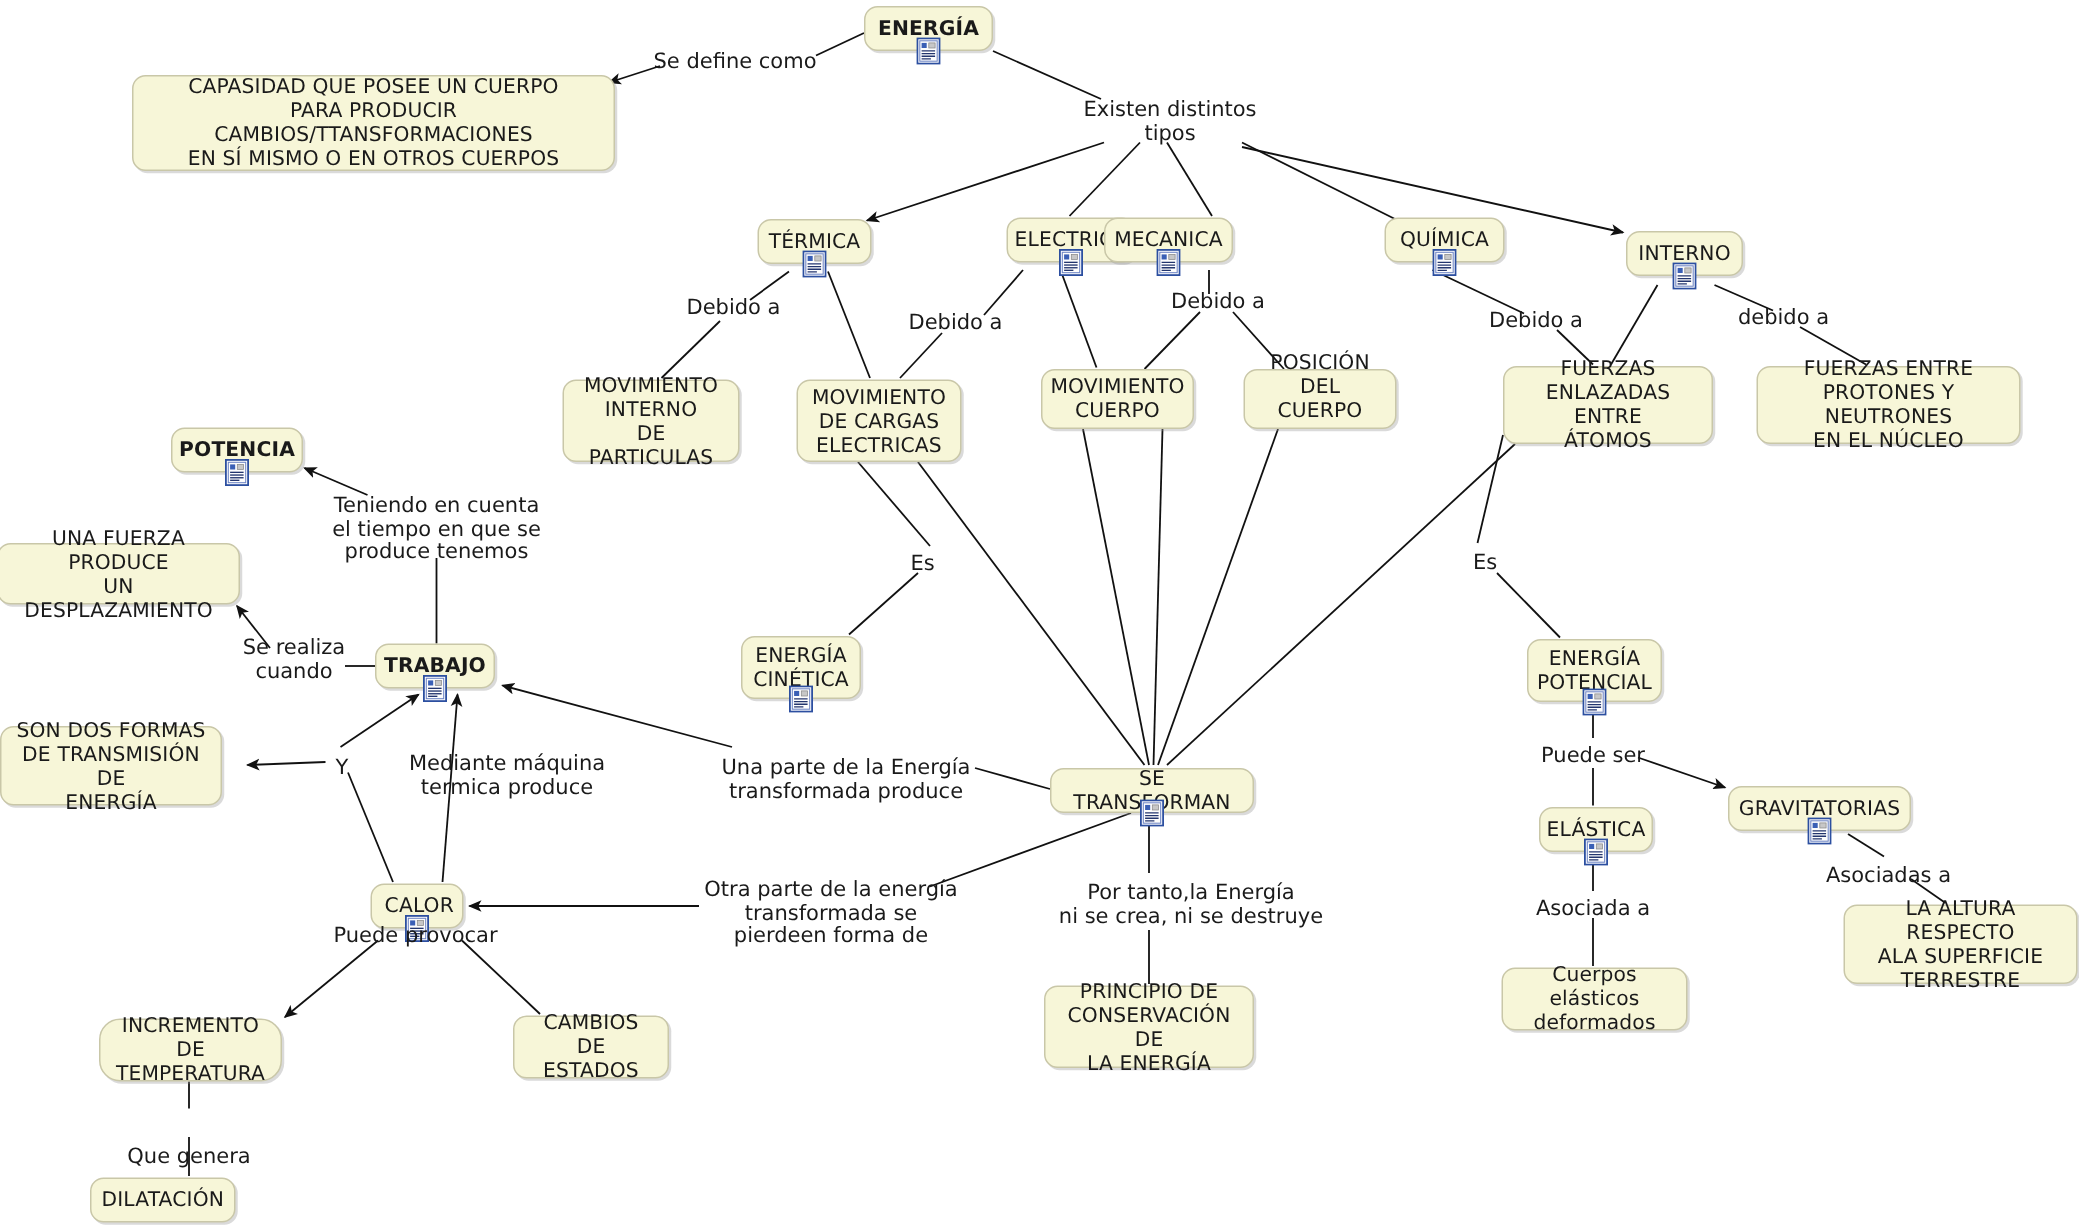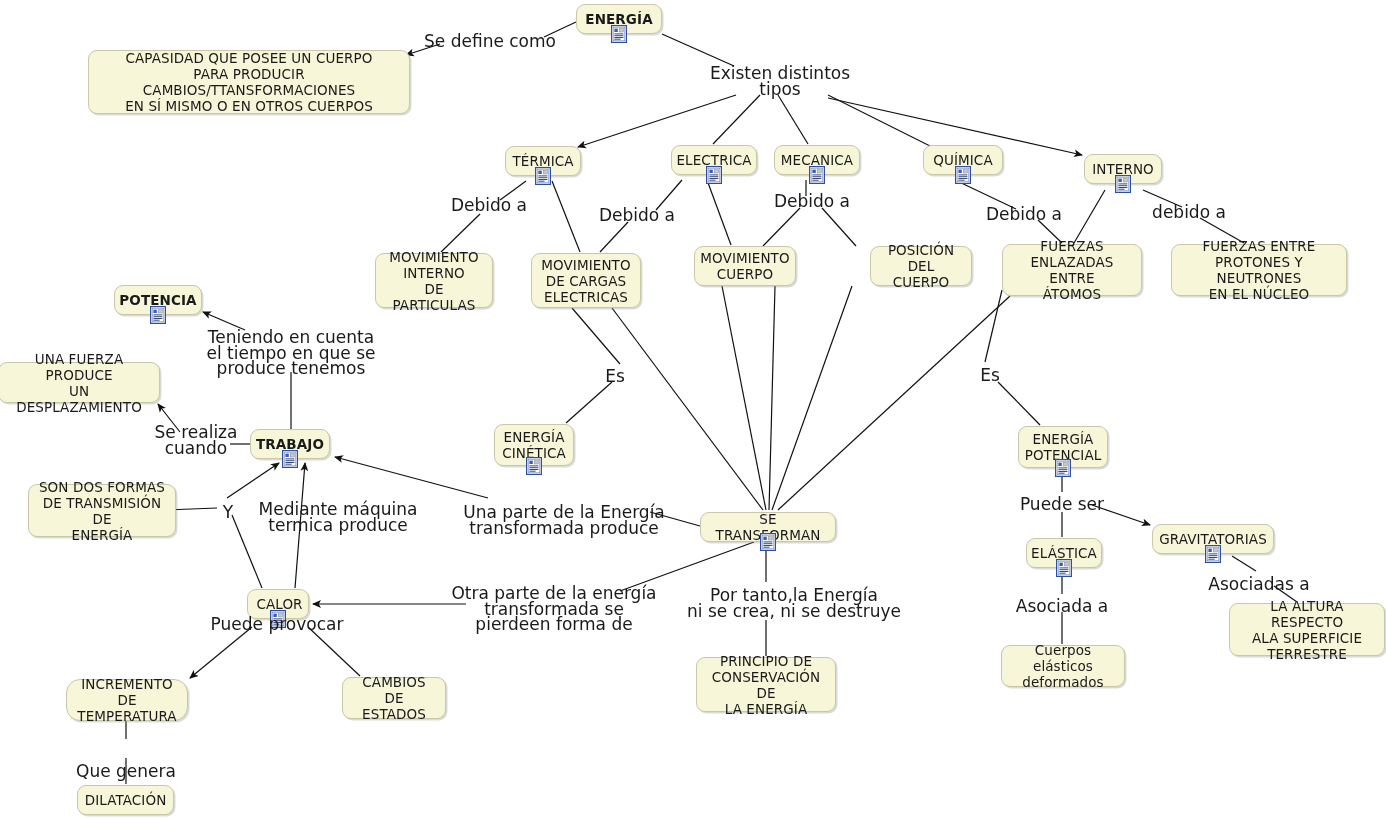--- a/index.html
+++ b/index.html
@@ -48,21 +48,21 @@
     width: 16px;
     height: 18px;
     left: 50%;
     margin-left: -8px;
     bottom: -10px;
     z-index: 5;
   }
   .edge-label {
     position: absolute;
     color: #1a1a1a;
-    font-size: 17px;
+    font-size: 14px;
     line-height: 15.5px;
     text-align: center;
     white-space: pre-line;
     background: transparent;
     z-index: 4;
     transform: translateX(-50%);
   }
 </style>
 </head>
 <body>
@@ -172,21 +172,21 @@
             <rect x="0.5" y="0.5" width="15" height="17" fill="#ffffff" stroke="#2c4fa0" stroke-width="1.4"></rect>
             <rect x="2.2" y="2.2" width="11.6" height="13.6" fill="#fdfdfd" stroke="#6f86c4" stroke-width="0.7"></rect>
             <rect x="3.4" y="3.6" width="3.4" height="3.4" fill="#3a5fb5"></rect>
             <rect x="8.2" y="3.6" width="4.2" height="3.4" fill="#c7c7c7" stroke="#8a8a8a" stroke-width="0.5"></rect>
             <line x1="3.4" y1="8.9" x2="12.4" y2="8.9" stroke="#23356e" stroke-width="0.9"></line>
             <line x1="3.4" y1="10.7" x2="12.4" y2="10.7" stroke="#23356e" stroke-width="0.9"></line>
             <line x1="3.4" y1="12.5" x2="12.4" y2="12.5" stroke="#23356e" stroke-width="0.9"></line>
             <line x1="3.4" y1="14.2" x2="9.6" y2="14.2" stroke="#23356e" stroke-width="0.9"></line>
           </svg></span>
       </div>
-      <div class="node" style="left: 774px; top: 145px; width: 86px; height: 30px;">
+      <div class="node" style="left: 736px; top: 145px; width: 86px; height: 30px;">
         <span class="label">MECANICA</span>
         <span class="doc-icon"><svg viewBox="0 0 16 18" width="16" height="18">
             <rect x="0.5" y="0.5" width="15" height="17" fill="#ffffff" stroke="#2c4fa0" stroke-width="1.4"></rect>
             <rect x="2.2" y="2.2" width="11.6" height="13.6" fill="#fdfdfd" stroke="#6f86c4" stroke-width="0.7"></rect>
             <rect x="3.4" y="3.6" width="3.4" height="3.4" fill="#3a5fb5"></rect>
             <rect x="8.2" y="3.6" width="4.2" height="3.4" fill="#c7c7c7" stroke="#8a8a8a" stroke-width="0.5"></rect>
             <line x1="3.4" y1="8.9" x2="12.4" y2="8.9" stroke="#23356e" stroke-width="0.9"></line>
             <line x1="3.4" y1="10.7" x2="12.4" y2="10.7" stroke="#23356e" stroke-width="0.9"></line>
             <line x1="3.4" y1="12.5" x2="12.4" y2="12.5" stroke="#23356e" stroke-width="0.9"></line>
             <line x1="3.4" y1="14.2" x2="9.6" y2="14.2" stroke="#23356e" stroke-width="0.9"></line>
@@ -225,21 +225,21 @@
       </div>
       <div class="node" style="left: 531px; top: 253px; width: 110px; height: 55px;">
         <span class="label">MOVIMIENTO
 DE CARGAS
 ELECTRICAS</span>
       </div>
       <div class="node" style="left: 694px; top: 246px; width: 102px; height: 40px;">
         <span class="label">MOVIMIENTO
 CUERPO</span>
       </div>
-      <div class="node" style="left: 870px; top: 246px; width: 102px; height: 40px;">
+      <div class="node" style="left: 829px; top: 246px; width: 102px; height: 40px; align-items: flex-end;">
         <span class="label">POSICIÓN
 DEL CUERPO</span>
       </div>
       <div class="node" style="left: 1002px; top: 244px; width: 140px; height: 52px;">
         <span class="label">FUERZAS
 ENLAZADAS ENTRE
 ÁTOMOS</span>
       </div>
       <div class="node" style="left: 1171px; top: 244px; width: 176px; height: 52px;">
         <span class="label">FUERZAS ENTRE
@@ -297,21 +297,21 @@
             <rect x="0.5" y="0.5" width="15" height="17" fill="#ffffff" stroke="#2c4fa0" stroke-width="1.4"></rect>
             <rect x="2.2" y="2.2" width="11.6" height="13.6" fill="#fdfdfd" stroke="#6f86c4" stroke-width="0.7"></rect>
             <rect x="3.4" y="3.6" width="3.4" height="3.4" fill="#3a5fb5"></rect>
             <rect x="8.2" y="3.6" width="4.2" height="3.4" fill="#c7c7c7" stroke="#8a8a8a" stroke-width="0.5"></rect>
             <line x1="3.4" y1="8.9" x2="12.4" y2="8.9" stroke="#23356e" stroke-width="0.9"></line>
             <line x1="3.4" y1="10.7" x2="12.4" y2="10.7" stroke="#23356e" stroke-width="0.9"></line>
             <line x1="3.4" y1="12.5" x2="12.4" y2="12.5" stroke="#23356e" stroke-width="0.9"></line>
             <line x1="3.4" y1="14.2" x2="9.6" y2="14.2" stroke="#23356e" stroke-width="0.9"></line>
           </svg></span>
       </div>
-      <div class="node" style="left: 28px; top: 484px; width: 148px; height: 53px; align-items: center;">
+      <div class="node" style="left: 0; top: 484px; width: 148px; height: 53px; align-items: center;">
         <span class="label">SON DOS FORMAS
 DE TRANSMISIÓN DE
 ENERGÍA</span>
       </div>
       <div class="node" style="left: 700px; top: 512px; width: 136px; height: 30px;">
         <span class="label">SE TRANSFORMAN</span>
         <span class="doc-icon"><svg viewBox="0 0 16 18" width="16" height="18">
             <rect x="0.5" y="0.5" width="15" height="17" fill="#ffffff" stroke="#2c4fa0" stroke-width="1.4"></rect>
             <rect x="2.2" y="2.2" width="11.6" height="13.6" fill="#fdfdfd" stroke="#6f86c4" stroke-width="0.7"></rect>
             <rect x="3.4" y="3.6" width="3.4" height="3.4" fill="#3a5fb5"></rect>
@@ -376,21 +376,21 @@
       </div>
       <div class="node" style="left: 342px; top: 677px; width: 104px; height: 42px; align-items: center;">
         <span class="label">CAMBIOS DE
 ESTADOS</span>
       </div>
       <div class="node" style="left: 696px; top: 657px; width: 140px; height: 55px;">
         <span class="label">PRINCIPIO DE
 CONSERVACIÓN DE
 LA ENERGÍA</span>
       </div>
-      <div class="node" style="left: 77px; top: 785px; width: 97px; height: 30px;">
+      <div class="node" style="left: 60px; top: 785px; width: 97px; height: 30px;">
         <span class="label">DILATACIÓN</span>
       </div>
     </div>
   <div id="labels-group">
       <div class="edge-label" style="left: 490px; top: 34px;">Se define como</div>
       <div class="edge-label" style="left: 780px; top: 66px;">Existen distintos
 tipos</div>
       <div class="edge-label" style="left: 489px; top: 198px;">Debido a</div>
       <div class="edge-label" style="left: 637px; top: 208px;">Debido a</div>
       <div class="edge-label" style="left: 812px; top: 194px;">Debido a</div>

